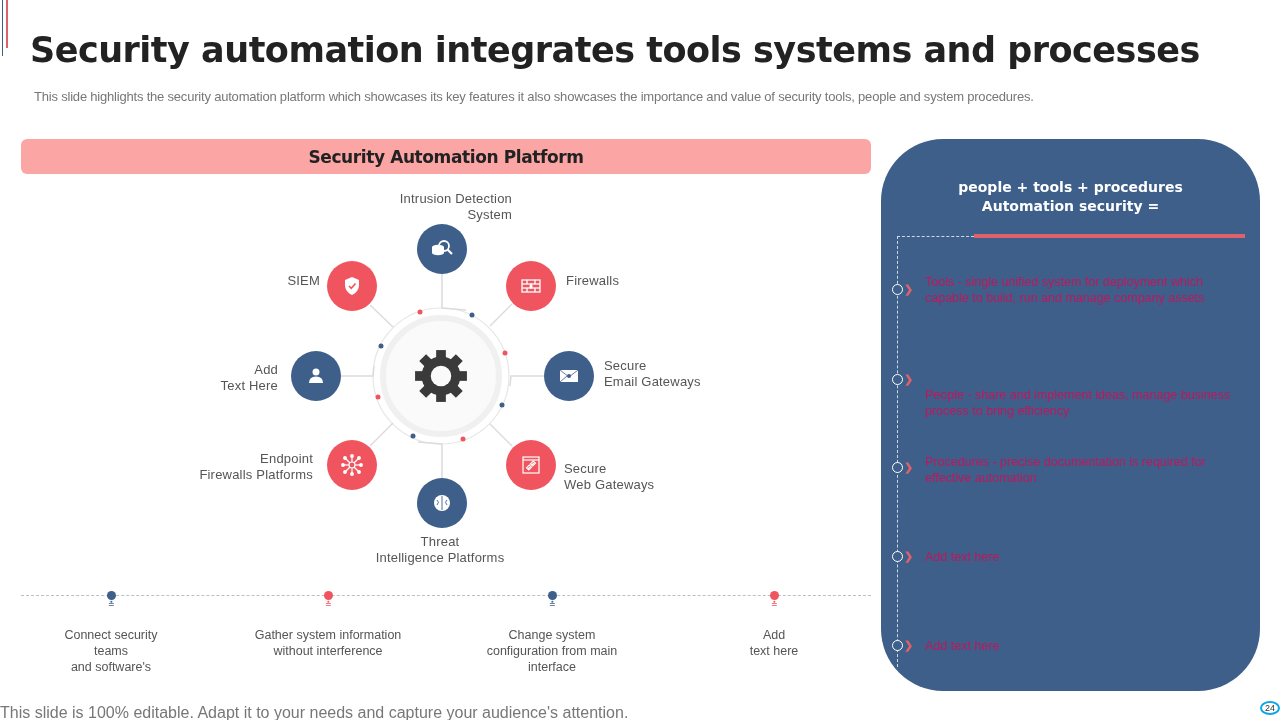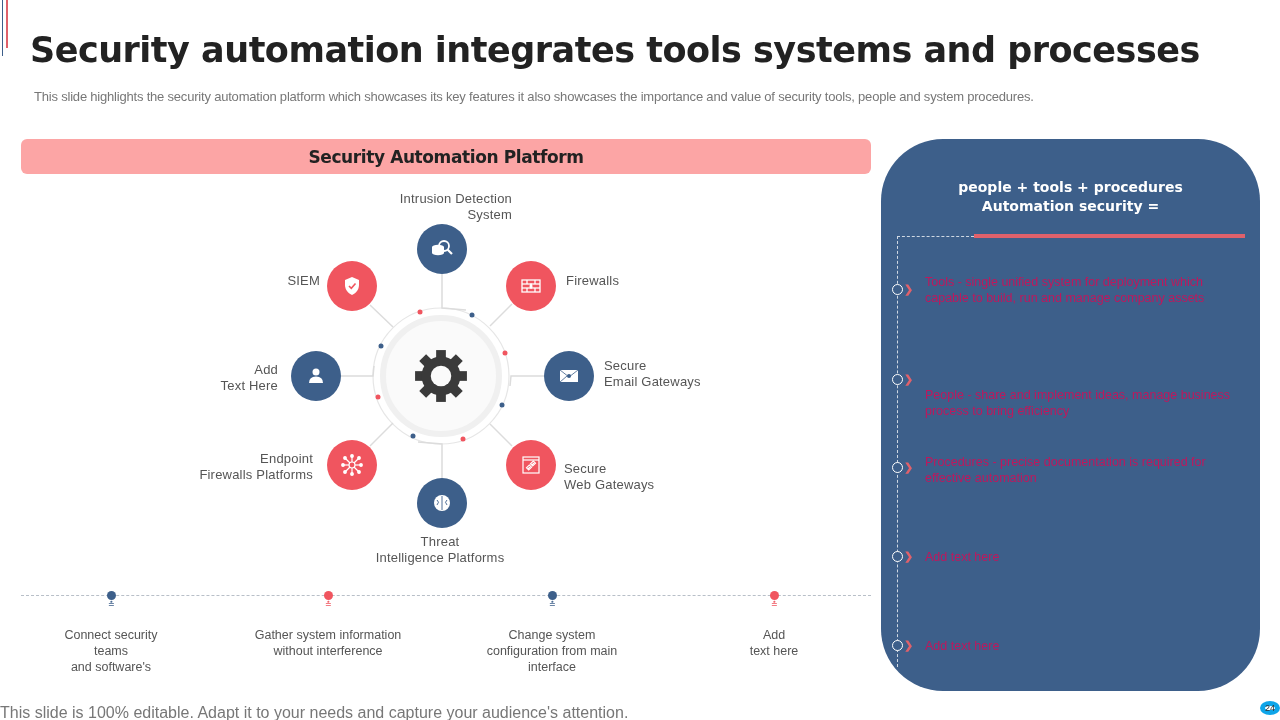--- a/index.html
+++ b/index.html
@@ -36,21 +36,21 @@
   .panel { position: absolute; left: 881px; top: 139px; width: 379px; height: 552px; background: #3d5f8a; border-radius: 62px 62px 62px 62px; }
   .panel-title { position: absolute; left: 881px; top: 178px; width: 379px; text-align: center; font-family: "DejaVu Sans", sans-serif; font-weight: bold; font-size: 14px; color: #fff; line-height: 19px; }
   .panel-red-bar { position: absolute; left: 974px; top: 234px; width: 271px; height: 4px; background: #e0616b; }
   .panel-dash-h { position: absolute; left: 897px; top: 236px; width: 77px; border-top: 1px dashed #cfd8e3; }
   .panel-dash-v { position: absolute; left: 897px; top: 236px; height: 431px; border-left: 1px dashed #cfd8e3; }
   .bullet-ring { position: absolute; left: 892px; width: 11px; height: 11px; border-radius: 50%; border: 1.5px solid #fff; background: #3d5f8a; }
   .bullet-chev { position: absolute; left: 904px; font-size: 11px; line-height: 11px; color: #e0616b; font-weight: bold; }
   .bullet-text { position: absolute; left: 925px; width: 310px; font-size: 12.5px; color: #be185d; line-height: 16px; }
 
   .footer { position: absolute; left: 0; width: 1064px; top: 704px; text-align: left; font-size: 16px; color: #777; }
-  .page-num { position: absolute; left: 1260px; top: 701px; width: 20px; height: 14px; border-radius: 50%; border: 5px solid #0ea5e9; font-size: 9px; color: #333; display: flex; align-items: center; justify-content: center; }
+  .page-num { position: absolute; left: 1260px; top: 701px; width: 20px; height: 14px; border-radius: 50%; border: 2px solid #0ea5e9; font-size: 9px; color: #333; display: flex; align-items: center; justify-content: center; }
 </style>
 </head>
 <body>
 
 <div class="accent-line-blue"></div>
 <div class="accent-line-red"></div>
 
 <h1 class="title">Security automation integrates tools systems and processes</h1>
 <p class="subtitle">This slide highlights the security automation platform which showcases its key features it also showcases the importance and value of security tools, people and system procedures.</p>
 

